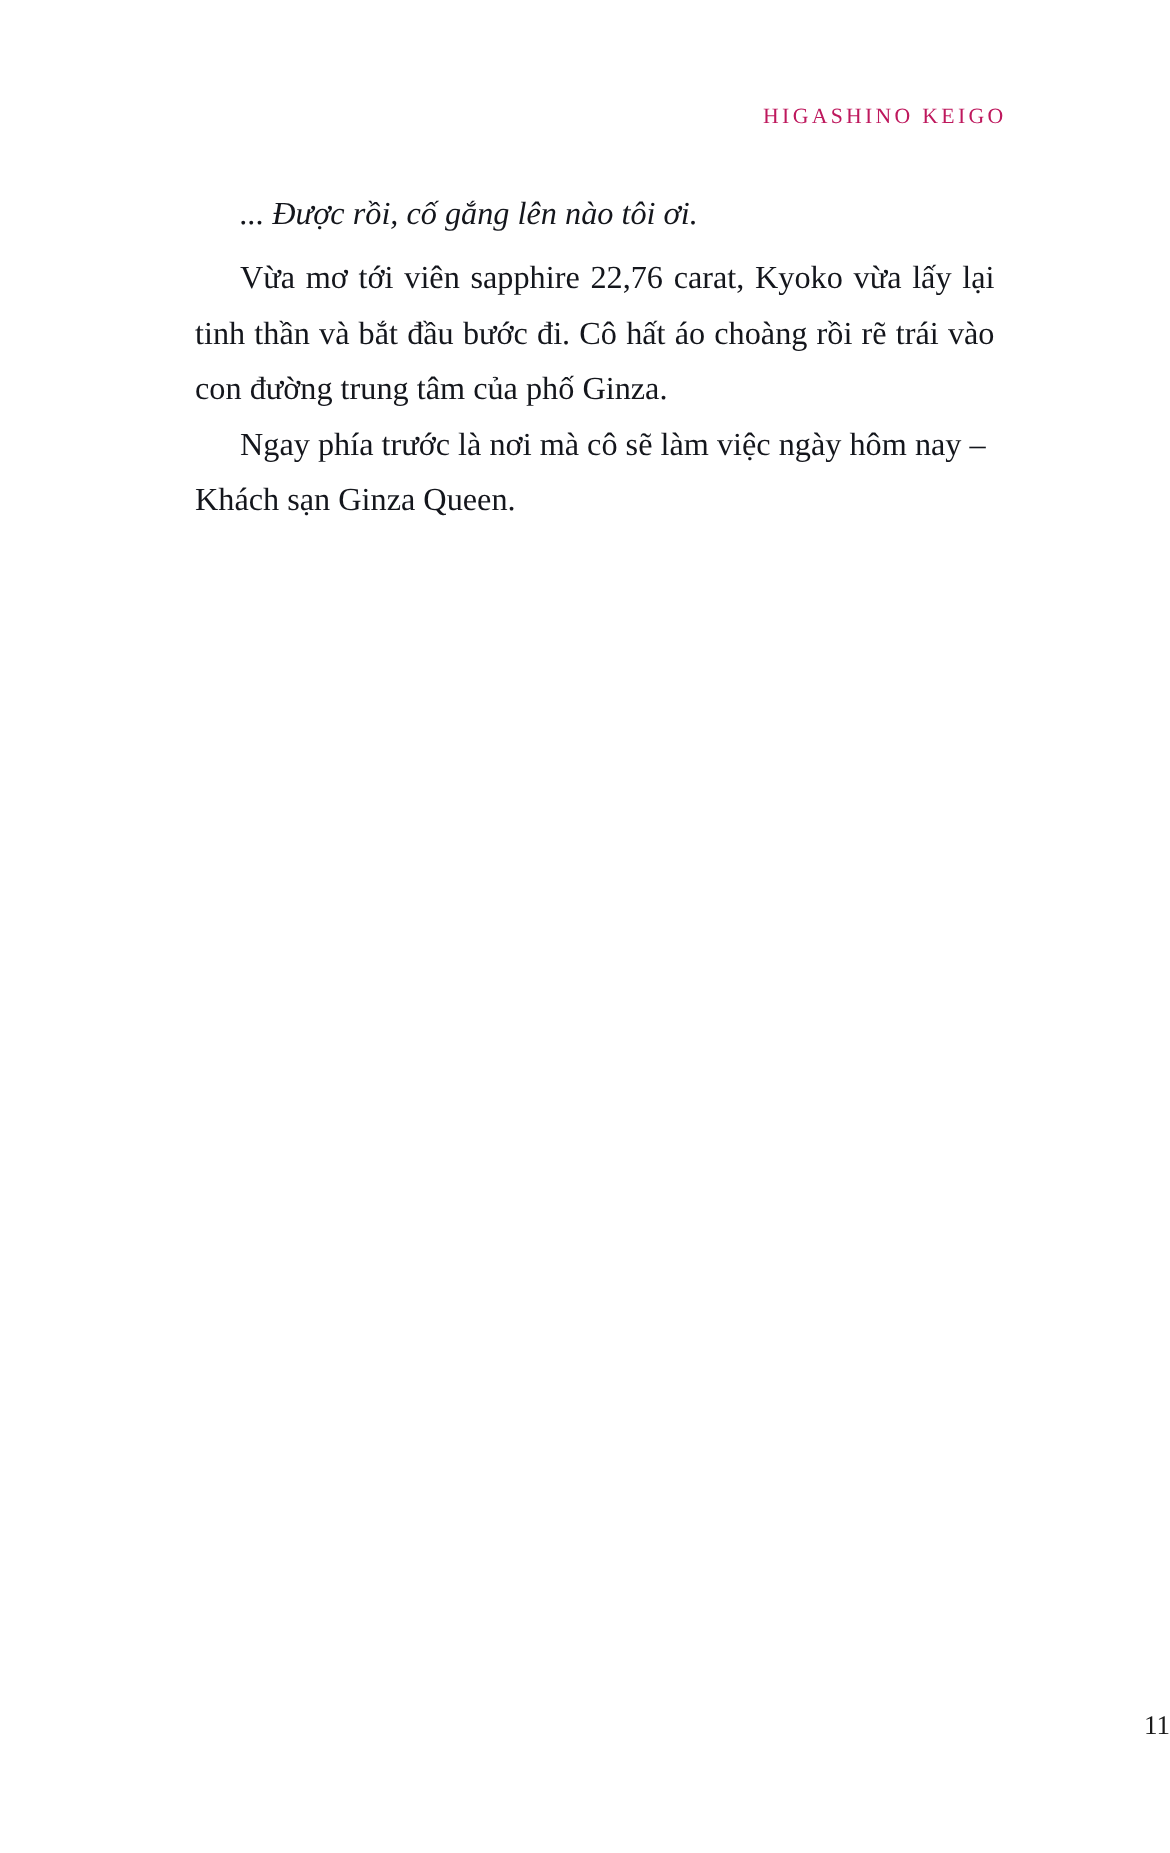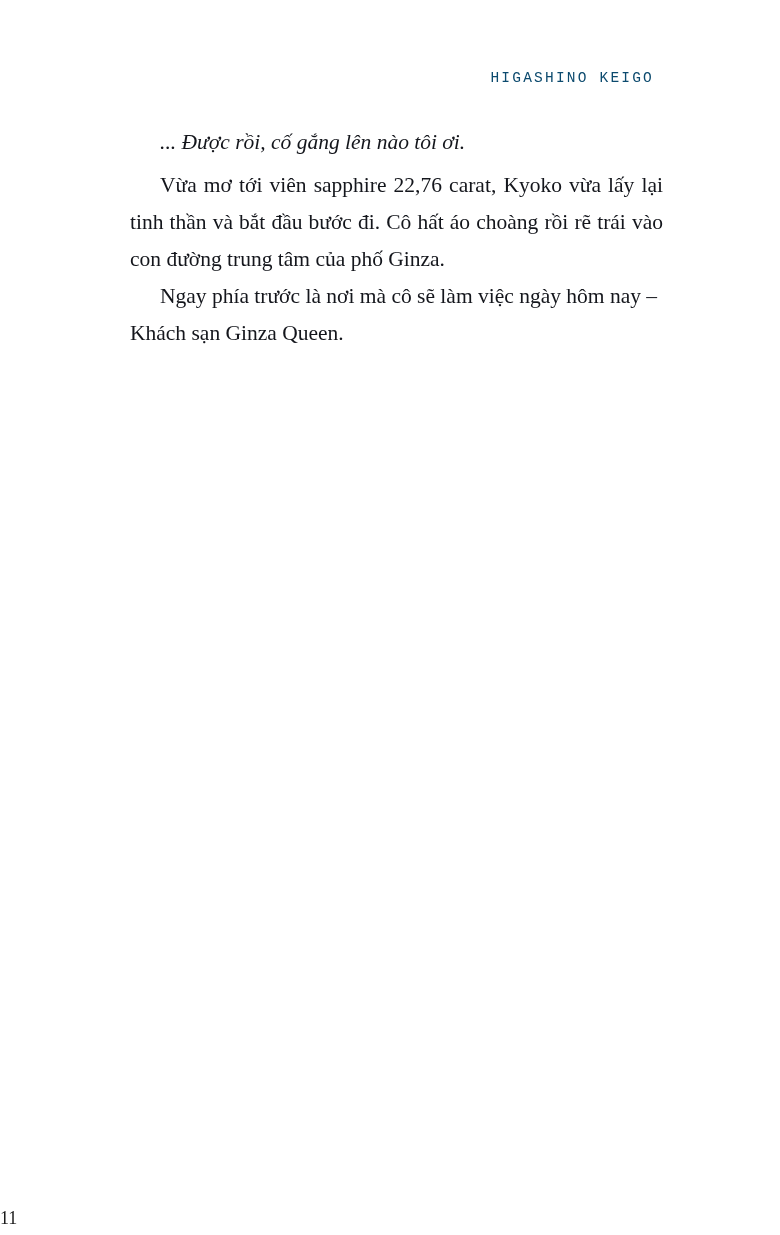--- a/index.html
+++ b/index.html
@@ -13,25 +13,25 @@
     height: 1235px;
     background: #ffffff;
     margin: 0 auto;
     overflow: hidden;
     font-family: "Liberation Serif", serif;
     color: #1a1a1a;
   }
   .running-head {
     position: absolute;
     top: 70px;
-    right: 126px;
-    font-family: Liberation Mono, monospace;
+    right: 109px;
+    font-family: Liberation Serif, serif;
     font-size: 14.5px;
     letter-spacing: 2.2px;
-    color: #0c4a6e;
+    color: #be185d;
     text-align: right;
     white-space: nowrap;
   }
   .body-block {
     position: absolute;
     top: 124px;
     left: 130px;
     width: 533px;
   }
   p {
@@ -52,22 +52,22 @@
     text-indent: 30px;
   }
   p.last-of-para {
     text-align: left;
     font-family: Liberation Serif, serif;
   }
   .folio {
     position: absolute;
     left: 0;
     right: 0;
-    top: 1208px;
-    text-align: left;
+    top: 1140px;
+    text-align: right;
     font-size: 18px;
     color: #1a1a1a;
     font-family: "Liberation Serif", serif;
   }
 </style>
 </head>
 <body>
 
 <div class="page">
 

